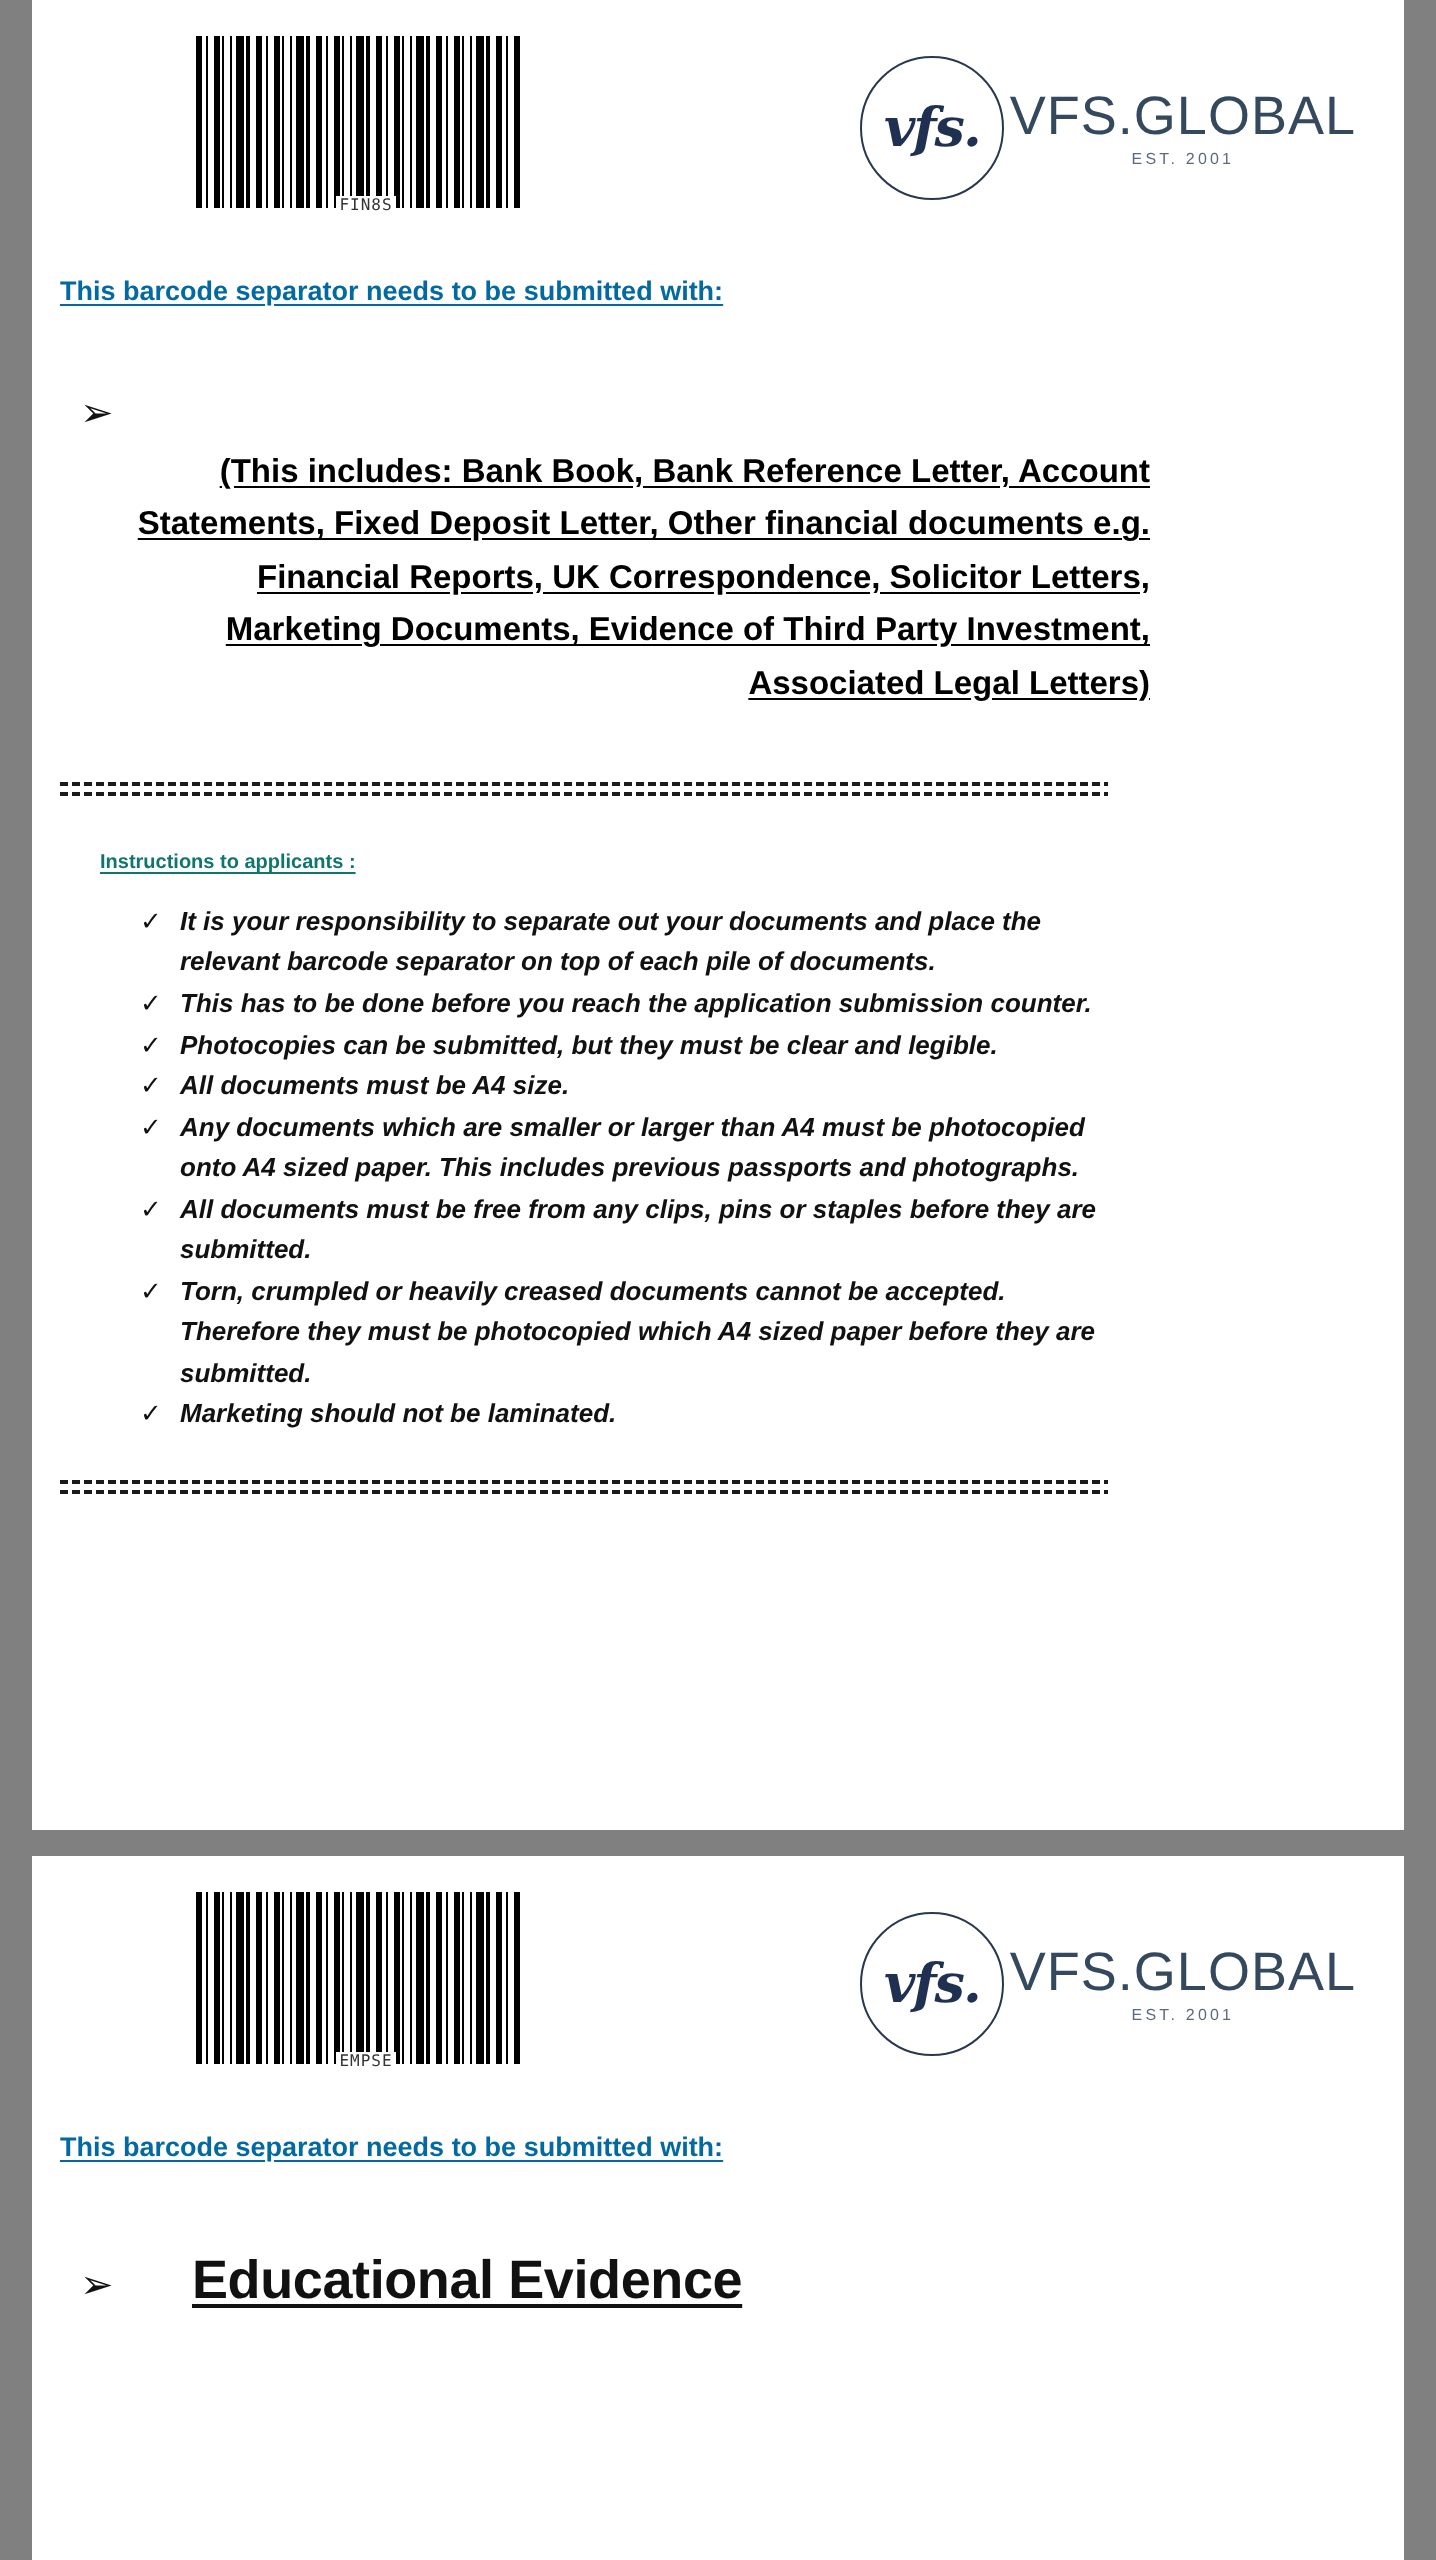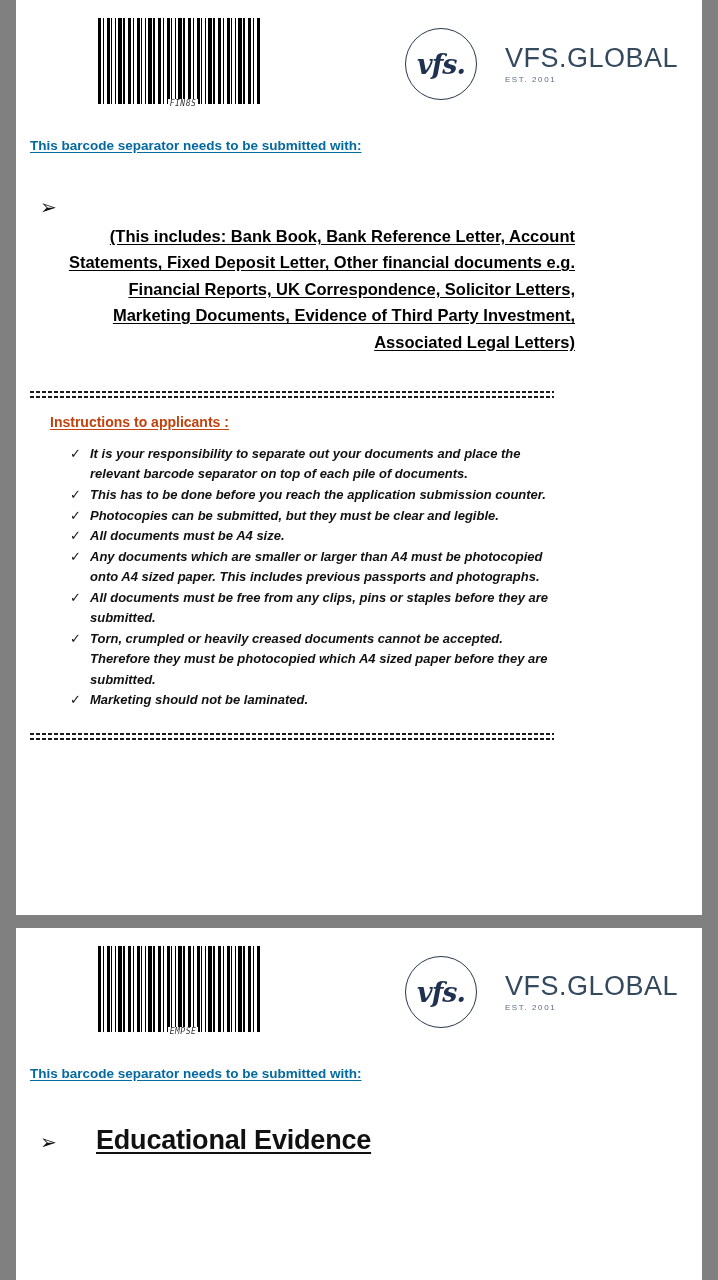--- a/index.html
+++ b/index.html
@@ -45,21 +45,20 @@
     align-items: flex-start;
     justify-content: space-between;
   }
 
   .barcode-block {
     position: relative;
     margin-left: 68px;
     padding-top: 18px;
     width: 170px;
     text-align: center;
-    font-style: italic;
   }
 
   .barcode-bars {
     width: 162px;
     height: 86px;
     background-image: repeating-linear-gradient(
         to right,
         #000 0px, #000 3px,
         #fff 3px, #fff 5px,
         #000 5px, #000 6px,
@@ -86,21 +85,21 @@
     top: -12px;
     background: #fff;
     display: inline-block;
     padding: 0 2px;
   }
 
   
   .logo-block {
     display: flex;
     align-items: center;
-    gap: 28px;
+    gap: 3px;
     margin-top: 28px;
     margin-right: 10px;
   }
   .logo-mark {
     width: 72px;
     height: 72px;
     border: 1.5px solid #27374d;
     border-radius: 50%;
     display: flex;
     align-items: center;
@@ -112,20 +111,21 @@
     font-style: italic;
     font-weight: 700;
     font-size: 27px;
     color: #1f3050;
     letter-spacing: -1px;
     line-height: 1;
   }
   .logo-word {
     display: flex;
     flex-direction: column;
+    align-items: center;
   }
   .logo-word-main {
     font-family: "Liberation Sans", sans-serif;
     font-size: 27px;
     font-weight: 400;
     letter-spacing: 0.5px;
     color: #34495e;
     line-height: 1.05;
   }
   .logo-word-sub {
@@ -198,25 +198,25 @@
     content: "";
     position: absolute;
     left: 0; right: 0; top: 5px;
     height: 2px;
     background-image:
       repeating-linear-gradient(to right, #1a1a1a 0 4px, transparent 4px 6px);
   }
   .eq-divider.bottom { margin-top: 22px; }
 
   .instructions-heading {
-    margin-top: 16px;
+    margin-top: 28px;
     margin-left: 20px;
-    font-size: 14px;
-    font-weight: 700;
-    color: #c2410c;
+    font-size: 10px;
+    font-weight: 700;
+    color: #0f766e;
     text-decoration: underline;
     text-underline-offset: 2px;
   }
 
   .instr-list {
     margin-top: 14px;
     margin-left: 40px;
     list-style: none;
   }
   .instr-item {

